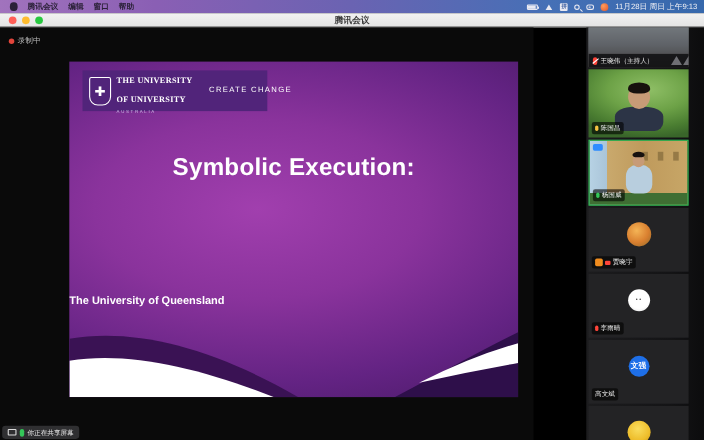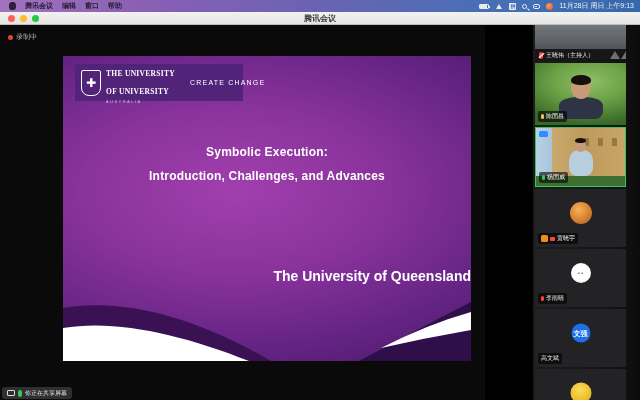--- a/index.html
+++ b/index.html
@@ -51,23 +51,23 @@
   .uqlogo { position:absolute; left:12px; top:8px; width:168px; height:37px; background:#51247a;
     display:flex; align-items:center; padding:4px 6px; }
   .crest { width:20px; height:26px; border:1.5px solid #fff; border-radius:2px 2px 8px 8px; position:relative; flex:0 0 auto; }
   .crest::before { content:"✚"; position:absolute; inset:0; color:#fff; font-size:12px; line-height:24px; text-align:center; }
   .uqtext { margin-left:5px; color:#fff; }
   .uqline { font-family:"Liberation Serif","DejaVu Serif",serif; font-size:7.5px; font-weight:bold; letter-spacing:.3px; line-height:8.5px; white-space:nowrap; }
   .uqcountry { font-size:4px; letter-spacing:1.5px; color:#cdb8e6; margin-top:1px; }
   .uqdivider { width:1px; height:22px; background:rgba(255,255,255,.75); margin:0 7px 0 8px; }
   .uqtag { color:#fff; font-size:7px; letter-spacing:1.2px; white-space:nowrap; }
   .slide-title { position:absolute; left:0; right:0; top:84px; text-align:center; color:#fff;
-    font-size:12px; font-weight:bold; line-height:24px; letter-spacing:.2px; }
+    font-size:22px; font-weight:bold; line-height:24px; letter-spacing:.2px; }
   .slide-author { position:absolute; left:0; right:0; top:182px; text-align:center; color:#fff; font-size:10.5px; font-weight:bold; }
-  .slide-affil { position:absolute; left:0; right:0; top:212px; text-align:right; color:#fff; font-size:14px; font-weight:bold; }
+  .slide-affil { position:absolute; left:0; right:0; top:212px; text-align:left; color:#fff; font-size:10px; font-weight:bold; }
   .slide-date  { position:absolute; left:0; right:0; top:230px; text-align:center; color:#fff; font-size:10.5px; font-weight:bold; }
 
   
   .sharepill { position:absolute; left:2px; top:362px; height:12px; background:#2f2f31; border-radius:3px;
     display:flex; align-items:center; gap:3px; padding:0 5px; }
   .mon { width:8px; height:6px; border:1px solid #dcdcdc; border-radius:1px; }
   .micg { width:4px; height:7px; background:#35c759; border-radius:2px; }
   .sharetext { font-size:6px; color:#e8e8e8; white-space:nowrap; }
 
   
@@ -174,21 +174,20 @@
           <span class="uqline">THE UNIVERSITY</span><br>
           <span class="uqline">OF UNIVERSITY</span>
           <div class="uqcountry">AUSTRALIA</div>
         </span>
         <span class="uqdivider"></span>
         <span class="uqtag">CREATE CHANGE</span>
       </div>
 
       <div class="slide-title">
         <span>Symbolic Execution:</span><br>
-        <span>Introduction, Challenges, and Advances</span>
       </div>
       <div class="slide-affil">The University of Queensland</div>
     </div>
 
     <div class="sharepill">
       <span class="mon"></span>
       <span class="micg"></span>
       <span class="sharetext">你正在共享屏幕</span>
     </div>
   </div>

